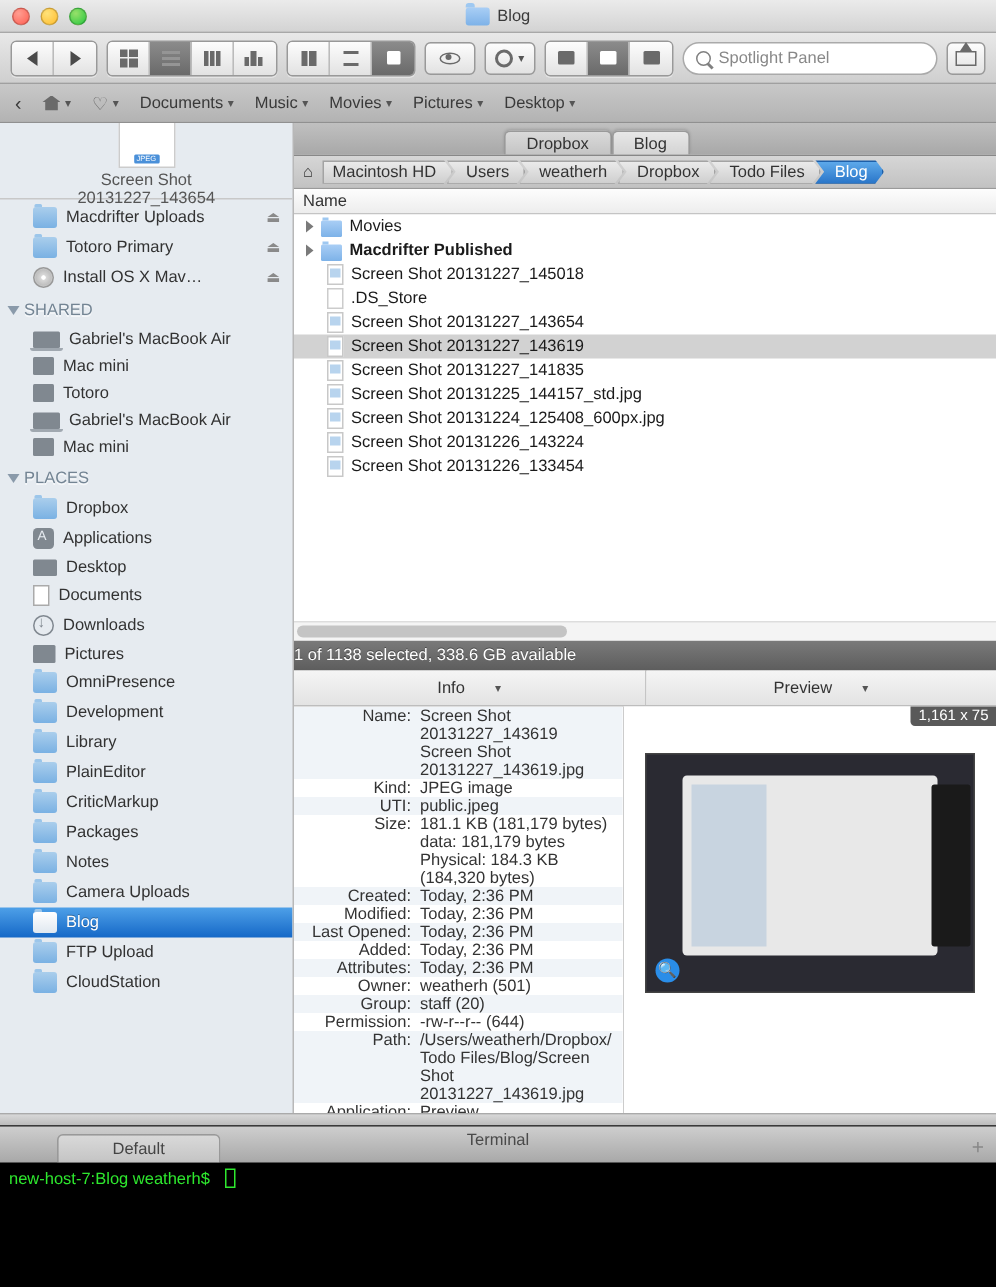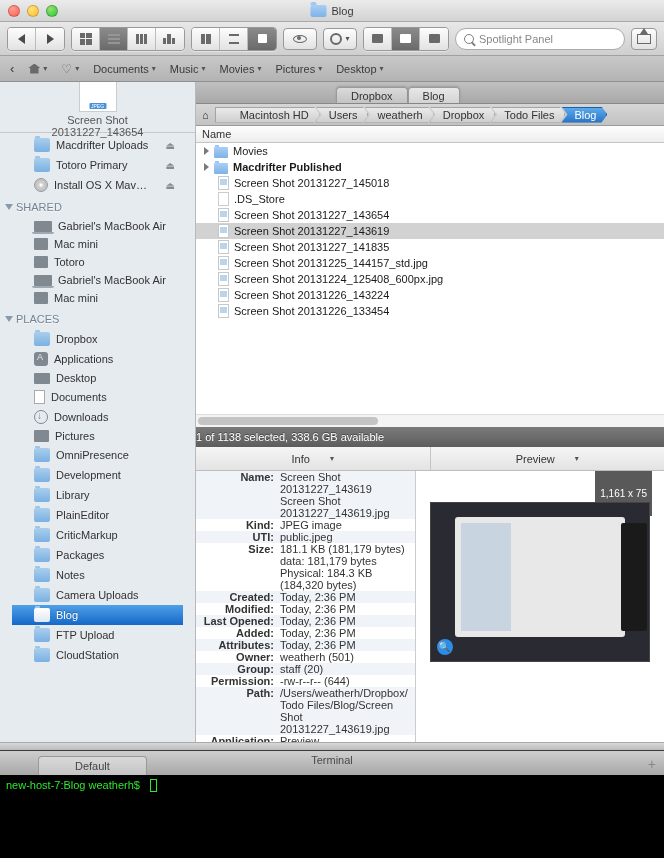--- a/index.html
+++ b/index.html
@@ -45,21 +45,21 @@
 .favbar .item{display:flex;align-items:center;gap:3px;cursor:pointer}
 .chev{font-size:8px;color:#555}
 .home{width:12px;height:10px;background:#6a6a6a;position:relative;clip-path:polygon(50% 0,100% 45%,85% 45%,85% 100%,15% 100%,15% 45%,0 45%)}
 .heart{font-size:12px;color:#6a6a6a}
 .main{flex:1;display:flex;min-height:0}
 .sidebar{width:196px;background:#e6ebf0;border-right:1px solid #b8b8b8;display:flex;flex-direction:column;overflow-y:auto}
 .shelf{height:51px;display:flex;align-items:center;justify-content:center;border-bottom:1px solid #c8c8c8;padding:4px}
 .shelf-item{width:150px;text-align:center;font-size:9px;color:#555}
 .shelf-item .thumb{width:38px;height:36px;margin:0 auto 2px;background:#fff;border:1px solid #ccc;position:relative}
 .shelf-item .thumb::after{content:"JPEG";position:absolute;bottom:2px;left:50%;transform:translateX(-50%);font-size:5px;background:#4a90d9;color:#fff;padding:0 2px;border-radius:1px}
-.side-section{padding:2px 12px}
+.side-section{padding:2px 0}
 .side-head{padding:4px 10px 2px 18px;font-size:11px;font-weight:normal;color:#738493;text-shadow:0 1px 0 rgba(255,255,255,.6);display:flex;align-items:center;gap:4px}
 .side-head .tri{width:0;height:0;border-top:4px solid transparent;border-bottom:4px solid transparent;border-left:6px solid #8a9aaa;margin-left:-12px;transform:rotate(90deg)}
 .side-item{padding:3px 8px 3px 22px;display:flex;align-items:center;gap:6px;color:#323232;font-size:13px;position:relative}
 .side-item.sel{background:linear-gradient(#4ea0e8,#1568c7);color:#fff;text-shadow:0 -1px 0 rgba(0,0,0,.3)}
 .side-item .eject{margin-left:auto;color:#8a8a8a;font-size:10px}
 .si{width:16px;height:14px;flex-shrink:0;display:flex;align-items:center;justify-content:center}
 .si.folder{background:linear-gradient(#aaceec,#7ab1e3);border-radius:2px;position:relative}
 .si.folder::before{content:"";position:absolute;top:-2px;left:1px;width:5px;height:2px;background:#9cc6ea;border-radius:1px 1px 0 0}
 .si.folder.sel{background:linear-gradient(#fff,#e0e8f0)}
 .si.disc{width:14px;height:14px;border-radius:50%;background:radial-gradient(circle,#fff 15%,#d8d8d8 20%,#c0c0c0 60%,#e8e8e8);border:1px solid #999}
@@ -72,21 +72,21 @@
 .si.doc{width:11px;height:14px;background:#fff;border:1px solid #aaa}
 .si.dl{width:14px;height:14px;border:1.5px solid #808890;border-radius:50%;position:relative}
 .si.dl::after{content:"↓";position:absolute;left:2px;top:-1px;color:#808890;font-size:10px}
 .si.pic{width:15px;height:12px;background:#808890;border-radius:1px}
 .content{flex:1;display:flex;flex-direction:column;min-width:0;background:#fff}
 .tabbar{height:22px;background:linear-gradient(#c0c0c0,#a8a8a8);display:flex;align-items:flex-end;border-bottom:1px solid #888;padding-left:140px}
 .tab{padding:2px 14px 1px;background:linear-gradient(#dadada,#c4c4c4);border:1px solid #9a9a9a;border-bottom:none;border-radius:4px 4px 0 0;font-size:11px;color:#333;position:relative;box-shadow:0 -1px 2px rgba(0,0,0,.15)}
 .tab.act{background:linear-gradient(#e8e8e8,#d3d3d3)}
 .pathbar{height:22px;background:linear-gradient(#d6d6d6,#c2c2c2);border-bottom:1px solid #9a9a9a;display:flex;align-items:center;padding:0 6px;font-size:11px;color:#333}
 .crumb{background:linear-gradient(#eaeaea,#cfcfcf);padding:1px 10px 1px 12px;border:1px solid #a3a3a3;position:relative;margin-right:-4px;clip-path:polygon(0 0,calc(100% - 6px) 0,100% 50%,calc(100% - 6px) 100%,0 100%,6px 50%)}
-.crumb:first-child{clip-path:polygon(0 0,calc(100% - 6px) 0,100% 50%,calc(100% - 6px) 100%,0 100%);padding-left:24px}
+.crumb:first-child{clip-path:polygon(0 0,calc(100% - 6px) 0,100% 50%,calc(100% - 6px) 100%,0 100%);padding-left:6px}
 .crumb.act{background:linear-gradient(#5da9ea,#2a76c9);color:#fff;border-color:#1d5fa8}
 .colhead{height:17px;background:linear-gradient(#fdfdfd,#ededed);border-bottom:1px solid #c4c4c4;display:flex;align-items:center;padding-left:6px;font-size:11px;color:#333}
 .files{flex:1;overflow-y:auto;background:#fff}
 .frow{height:16px;display:flex;align-items:center;padding-left:8px;gap:5px;font-size:11px;color:#1a1a1a}
 .frow.sel{background:#d2d2d2}
 .frow .tri{width:0;height:0;border-top:4px solid transparent;border-bottom:4px solid transparent;border-left:5px solid #7a7a7a;flex-shrink:0}
 .frow .sp{width:9px;flex-shrink:0}
 .frow .fic{width:14px;height:14px;flex-shrink:0}
 .fic.folder{background:linear-gradient(#a9cef5,#7db2e8);border-radius:1px;height:11px;margin-top:2px;position:relative}
 .fic.folder::before{content:"";position:absolute;top:-2px;left:1px;width:4px;height:2px;background:#9ec8f1}
@@ -97,24 +97,24 @@
 .hscroll{height:13px;background:#f4f4f4;border-top:1px solid #ddd;position:relative}
 .hscroll::after{content:"";position:absolute;left:2px;top:2px;width:180px;height:8px;background:#c4c4c4;border-radius:4px}
 .statusbar{height:20px;background:linear-gradient(#7a7a7a,#5d5d5d);color:#fff;display:flex;align-items:center;justify-content:flex-start;font-size:11px;text-shadow:0 -1px 0 rgba(0,0,0,.4)}
 .infoprev{display:flex;height:24px;border-bottom:1px solid #bdbdbd}
 .infoprev>div{flex:1;background:linear-gradient(#f5f5f5,#e3e3e3);display:flex;align-items:center;justify-content:center;gap:20px;font-size:11px;color:#333;border-right:1px solid #c5c5c5}
 .infoprev>div:last-child{border-right:none}
 .details{flex:1;display:flex;min-height:0}
 .info{width:220px;overflow-y:auto;background:#fff;border-right:1px solid #ccc;font-size:11px}
 .info .row{display:flex;padding:0 4px;align-items:flex-start}
 .info .row:nth-child(odd){background:#f0f4f8}
-.info .k{width:80px;text-align:right;font-weight:bold;color:#333;padding-right:6px;flex-shrink:0}
+.info .k{width:80px;text-align:right;font-weight:normal;color:#333;padding-right:6px;flex-shrink:0}
 .info .v{color:#333;word-break:break-word}
 .preview{flex:1;background:#fff;position:relative;display:flex;align-items:center;justify-content:center}
-.preview .dims{position:absolute;top:0;right:12px;background:rgba(60,60,60,.85);color:#fff;font-size:10px;padding:17px 5px;border-radius:0 0 0 3px}
+.preview .dims{position:absolute;top:0;right:0;background:rgba(60,60,60,.85);color:#fff;font-size:10px;padding:1px 5px;border-radius:0 0 0 3px}
 .preview .thumb{width:220px;height:160px;background:#2a2a32;border:1px solid #444;position:relative;margin-top:-50px}
 .preview .thumb .win{position:absolute;top:14px;left:24px;right:24px;bottom:24px;background:#e8e8e8;border-radius:3px}
 .preview .thumb .win::before{content:"";position:absolute;top:6px;left:6px;width:50px;bottom:6px;background:#c8d4e0}
 .preview .thumb .ql{position:absolute;bottom:6px;left:6px;width:16px;height:16px;border-radius:50%;background:#2a8de8;color:#fff;display:flex;align-items:center;justify-content:center;font-size:10px}
 .preview .thumb .side{position:absolute;right:2px;top:20px;width:26px;bottom:30px;background:#1a1a1a;border-radius:2px}
 .bottom{height:8px;background:linear-gradient(#d8d8d8,#bcbcbc);border-top:1px solid #aaa}
 .terminal{height:108px;background:#000;display:flex;flex-direction:column;border-top:1px solid #3a3a3a}
 .term-tabs{height:24px;background:linear-gradient(#cecece,#a8a8a8);display:flex;align-items:flex-end;position:relative}
 .term-title{position:absolute;left:50%;top:3px;transform:translateX(-50%);font-size:11px;color:#4a4a4a}
 .term-tab{margin-left:38px;padding:3px 36px;background:linear-gradient(#d9d9d9,#c4c4c4);border:1px solid #999;border-bottom:none;border-radius:4px 4px 0 0;font-size:11px;color:#444}

